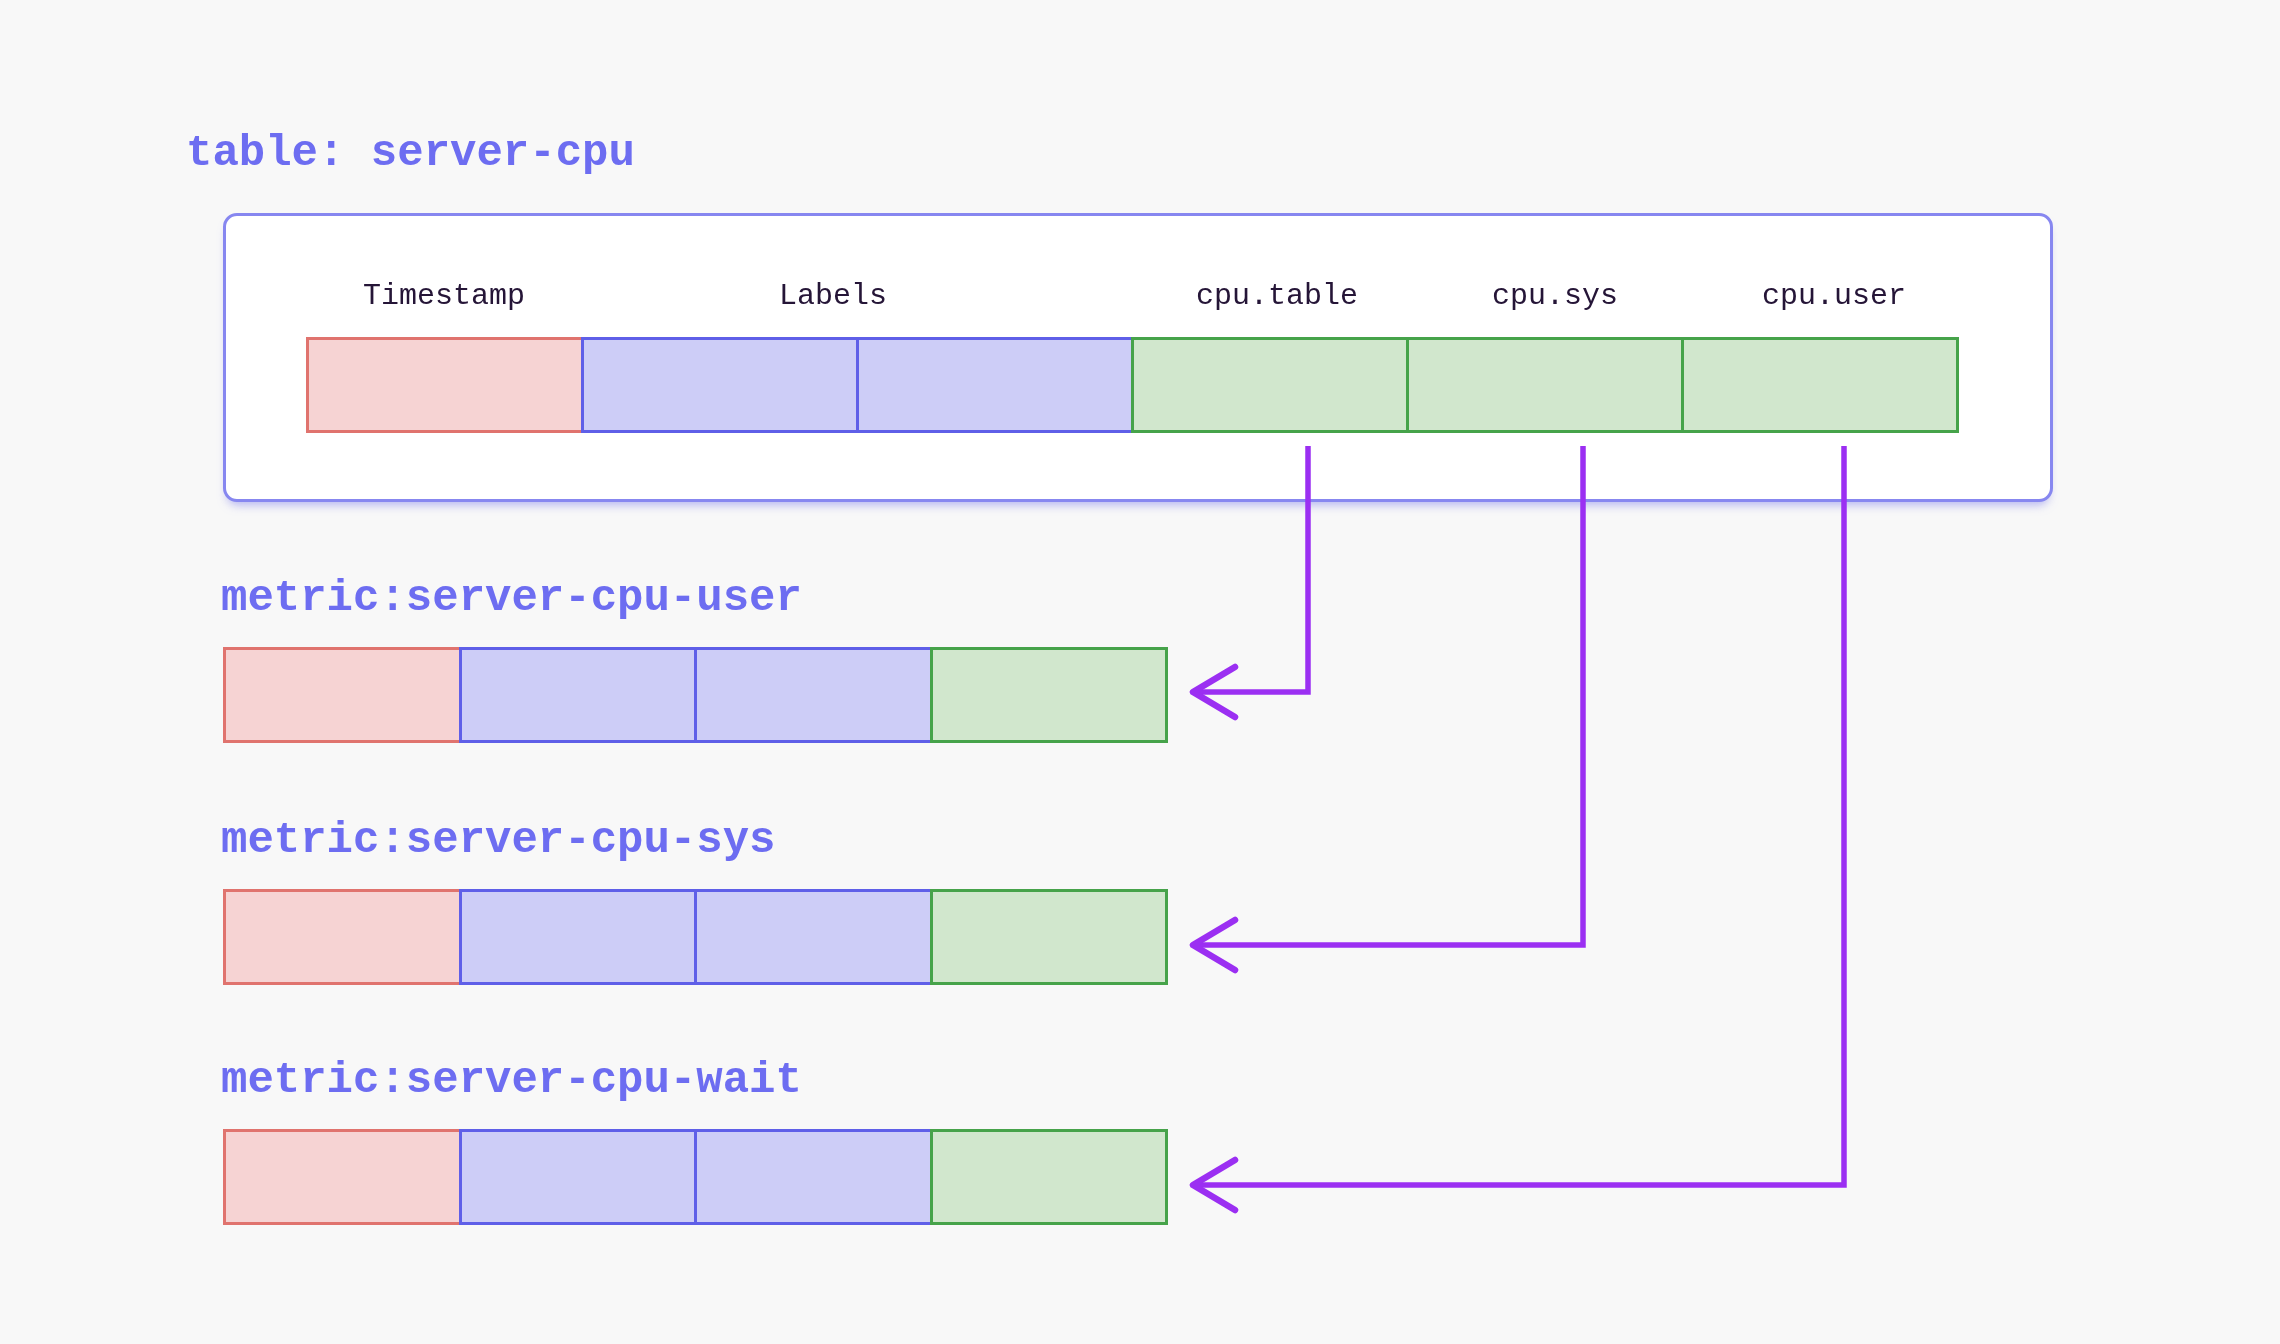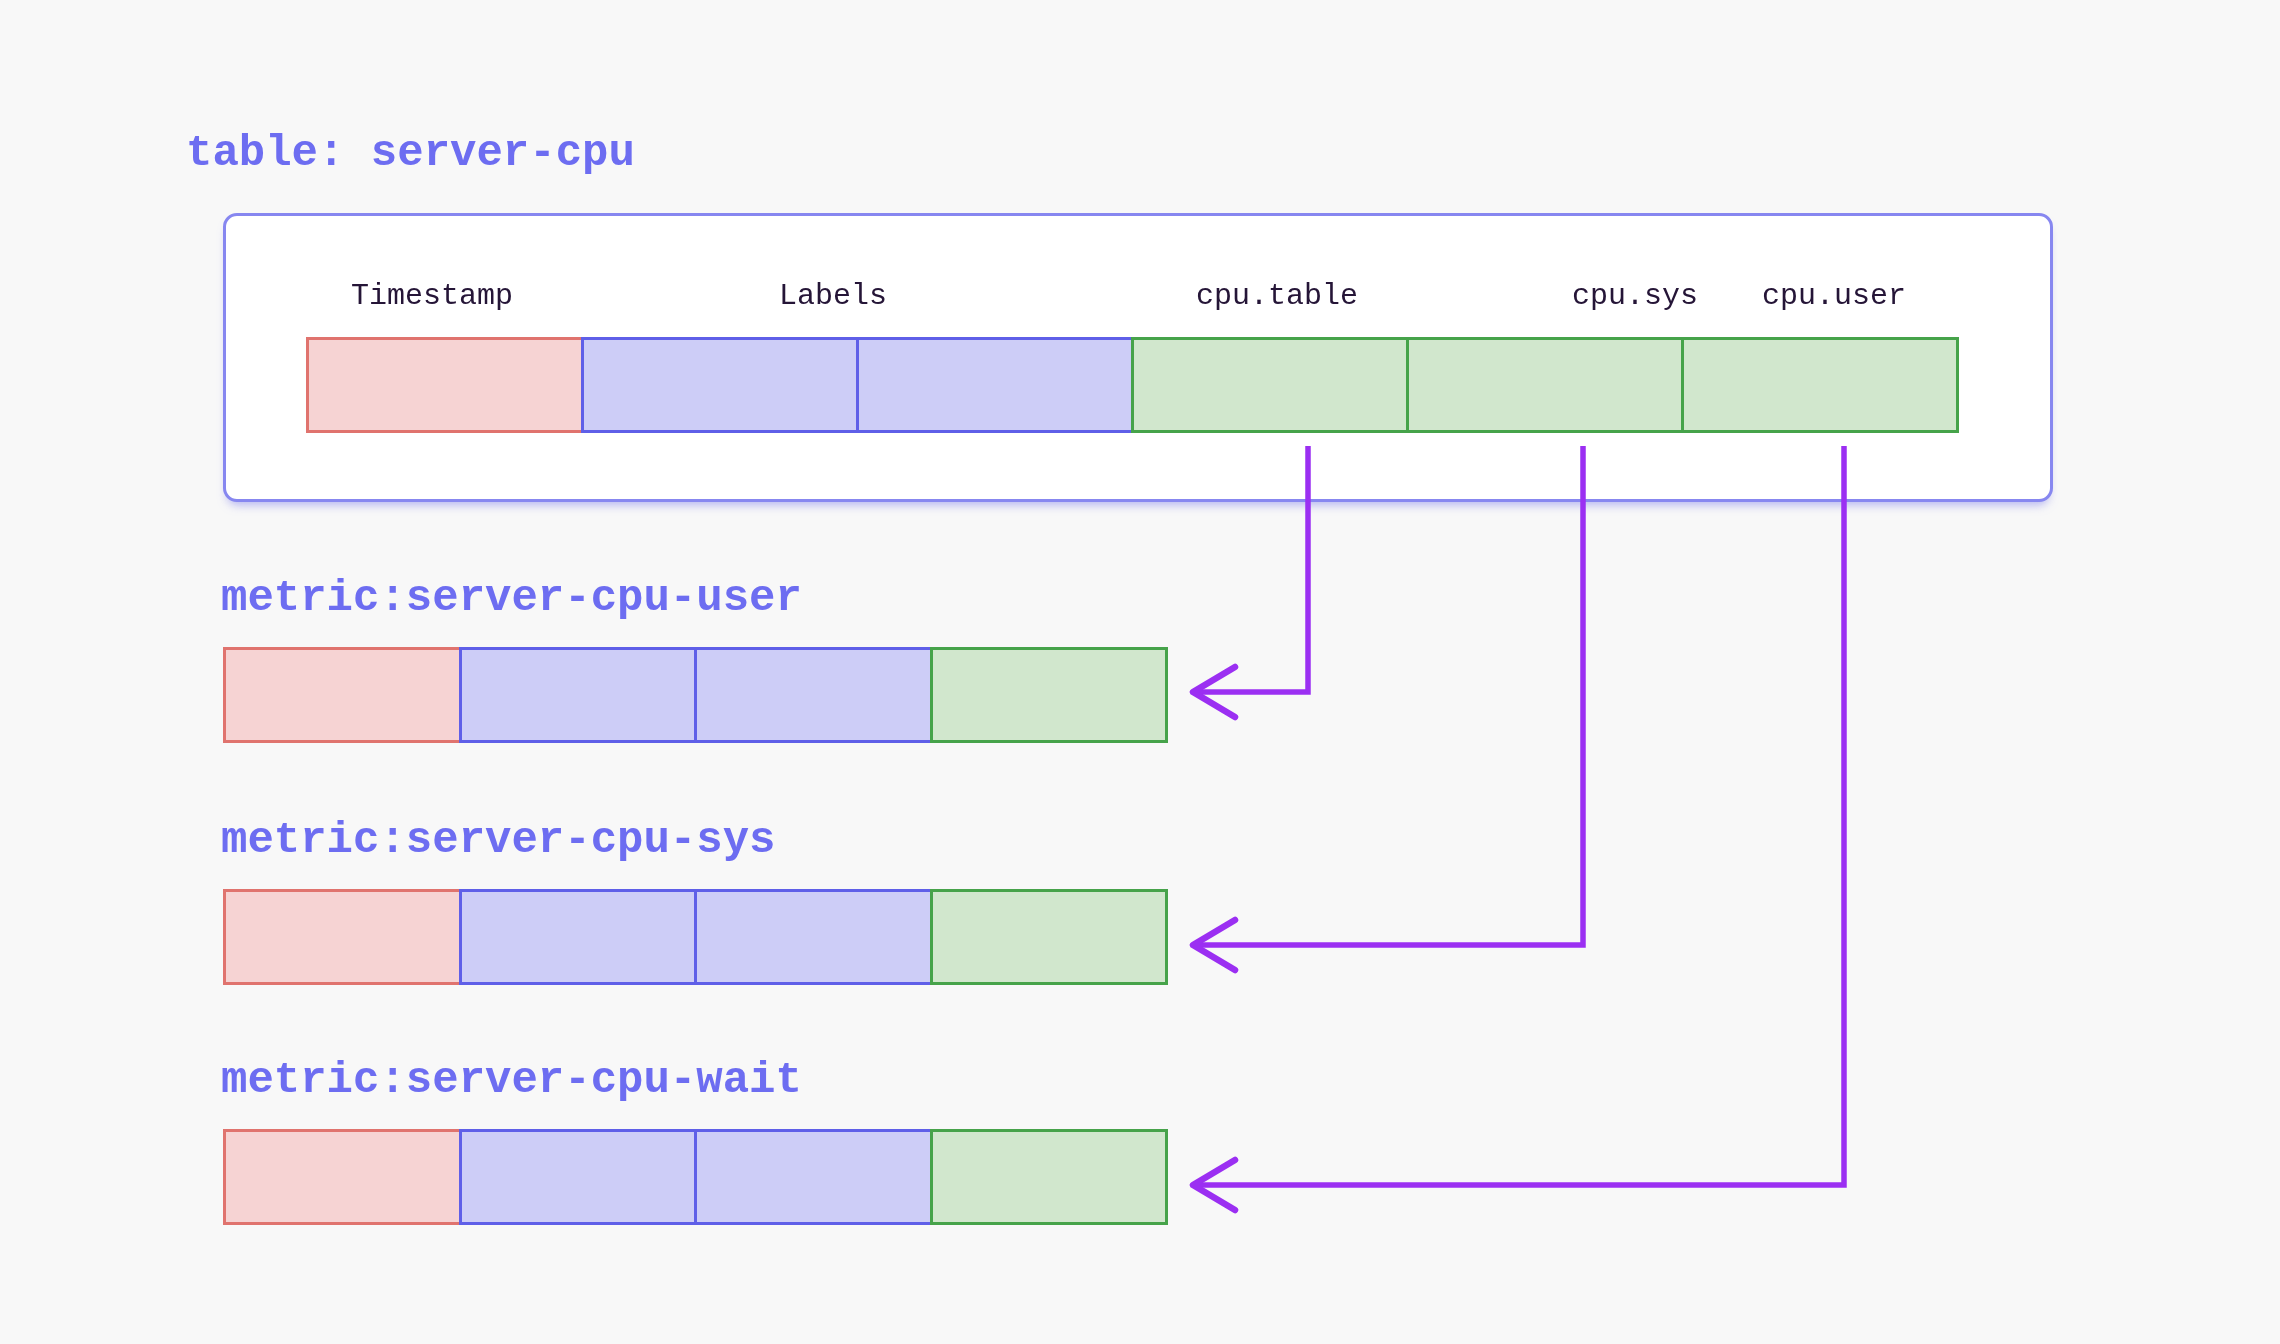--- a/index.html
+++ b/index.html
@@ -85,24 +85,24 @@
 </head>
 <body>
 
 <div class="stage">
 
   <div id="table-title" class="diagram-label">table: server-cpu</div>
 
   <div id="table-container"></div>
 
   <div id="column-headers">
-      <span class="col-header" style="left: 432px; font-family: Liberation Mono, monospace;">Timestamp</span>
+      <span class="col-header" style="left: 444px; font-family: Liberation Mono, monospace;">Timestamp</span>
       <span class="col-header" style="left: 833px;">Labels</span>
       <span class="col-header" style="left: 1277px;">cpu.table</span>
-      <span class="col-header" style="left: 1635px; text-align: right;">cpu.sys</span>
+      <span class="col-header" style="left: 1555px; text-align: right;">cpu.sys</span>
       <span class="col-header" style="left: 1834px;">cpu.user</span>
     </div>
 
   <div id="table-row-layer">
       <div class="row" style="left: 306px; top: 337px;">
         <div class="cell cell--timestamp" style="width: 278px;"></div>
         <div class="cell cell--label" style="width: 278px;"></div>
         <div class="cell cell--label" style="width: 278px;"></div>
         <div class="cell cell--field" style="width: 278px;"></div>
         <div class="cell cell--field" style="width: 278px;"></div>

